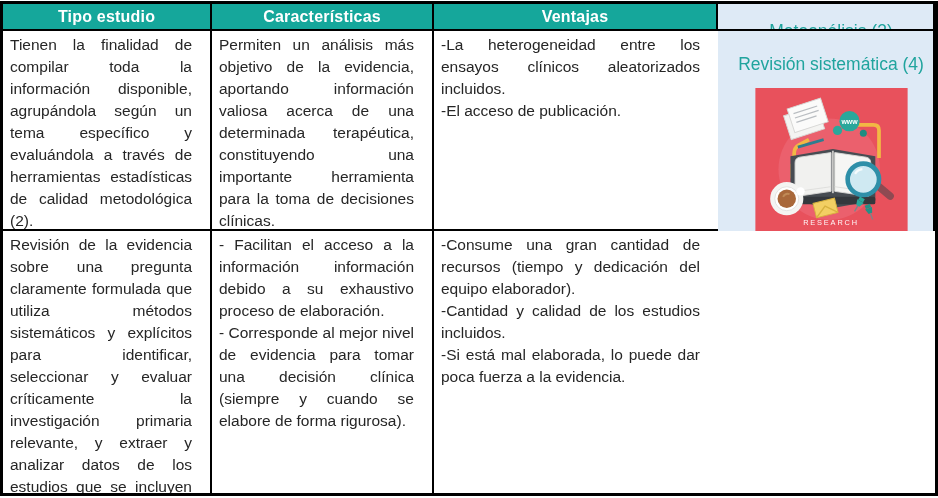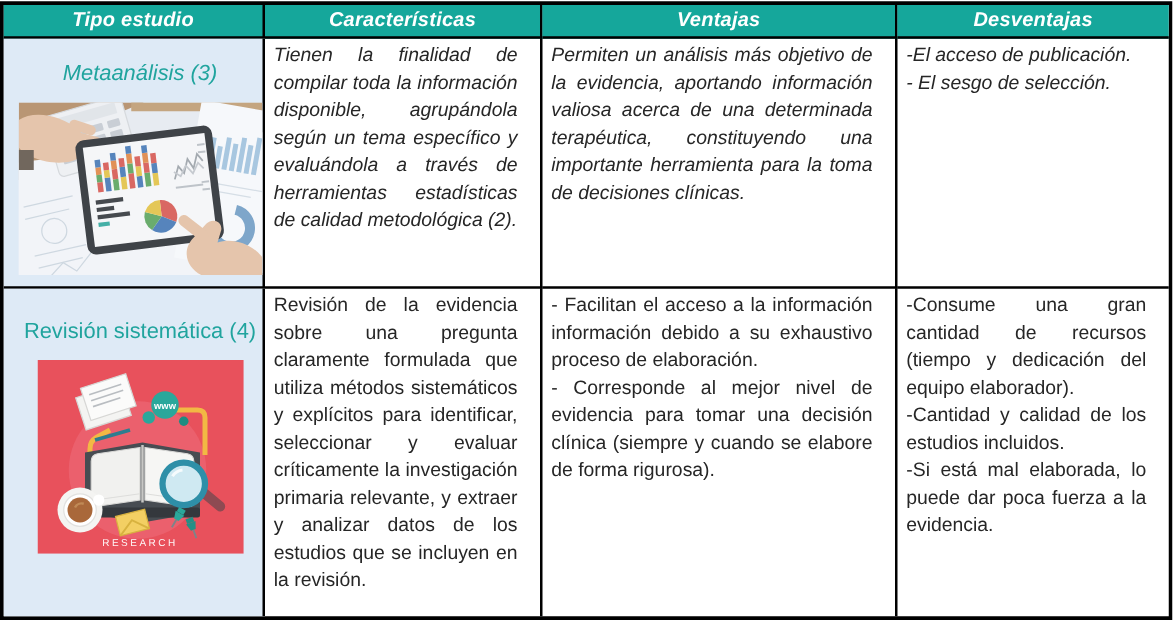--- a/index.html
+++ b/index.html
@@ -7,21 +7,21 @@
   .tbl{
     width:938px;height:495px;margin:1px 0 0 0;
     border:3px solid #000;box-sizing:border-box;
     display:grid;
     grid-template-columns:209px 222px 284px 1fr;
     grid-template-rows:27px 200px 1fr;
     background:#fff;
   }
   .cell{box-sizing:border-box;overflow:hidden;}
   .b-r{border-right:2px solid #000;}
-  .b-b{border-bottom:2px solid #000;font-style:italic;}
+  .b-b{border-bottom:2px solid #000;}
   .hcell{
     background:#15A79B;color:#fff;font-weight:bold;font-size:16px;
     display:flex;align-items:center;justify-content:center;
     letter-spacing:0.2px;
   }
   .labelcell{
     background:#DEEAF6;display:flex;flex-direction:column;align-items:center;padding-left:11px;
   }
   .type-label{
     color:#20A49E;font-size:17.5px;line-height:1.2;text-align:center;
@@ -44,23 +44,20 @@
 <div class="tbl">
 
   <div class="cell hcell b-r b-b">
     <span>Tipo estudio</span>
   </div>
   <div class="cell hcell b-r b-b">
     <span>Características</span>
   </div>
   <div class="cell hcell b-r b-b">
     <span>Ventajas</span>
-  </div>
-  <div class="cell hcell b-b">
-    <span>Desventajas</span>
   </div>
 
   <div class="cell labelcell r1 b-r b-b">
     <div class="type-label">Metaanálisis (3)</div>
     <svg width="195" height="138" viewBox="0 0 195 138" role="img">
       <rect width="195" height="138" fill="#e9edf1"></rect>
       <polygon points="0,0 100,0 52,20 0,62" fill="#b3895e"></polygon>
       <rect x="90" y="0" width="105" height="7" fill="#c09a6d"></rect>
       <g transform="rotate(-7 100 95)">
         <rect x="-10" y="36" width="222" height="115" fill="#f6f7f9"></rect>
@@ -179,22 +176,22 @@
       <rect width="195" height="138" fill="#dce7f0" opacity="0.15"></rect>
     </svg>
   </div>
   <div class="cell textcell b-r b-b">
     <p>Tienen la finalidad de compilar toda la información disponible, agrupándola según un tema específico y evaluándola a través de herramientas estadísticas de calidad metodológica (2).</p>
   </div>
   <div class="cell textcell b-r b-b">
     <p>Permiten un análisis más objetivo de la evidencia, aportando información valiosa acerca de una determinada terapéutica, constituyendo una importante herramienta para la toma de decisiones clínicas.</p>
   </div>
   <div class="cell textcell b-b">
+    <p>-La heterogeneidad entre los ensayos clínicos aleatorizados incluidos.</p>
     <p>-El acceso de publicación.</p>
-    <p>- El sesgo de selección.</p>
   </div>
 
   <div class="cell labelcell r2 b-r">
     <div class="type-label">Revisión sistemática (4)</div>
     <svg width="165" height="155" viewBox="0 0 165 155" role="img">
       <rect width="165" height="155" fill="#e8515c"></rect>
       <circle cx="80" cy="88" r="55" fill="#eb6370" opacity="0.85"></circle>
       <g fill="none" stroke="#f2b844" stroke-width="4">
         <path d="M58,56 L47,62 Q42,65 42,71 L42,84"></path>
       </g>

